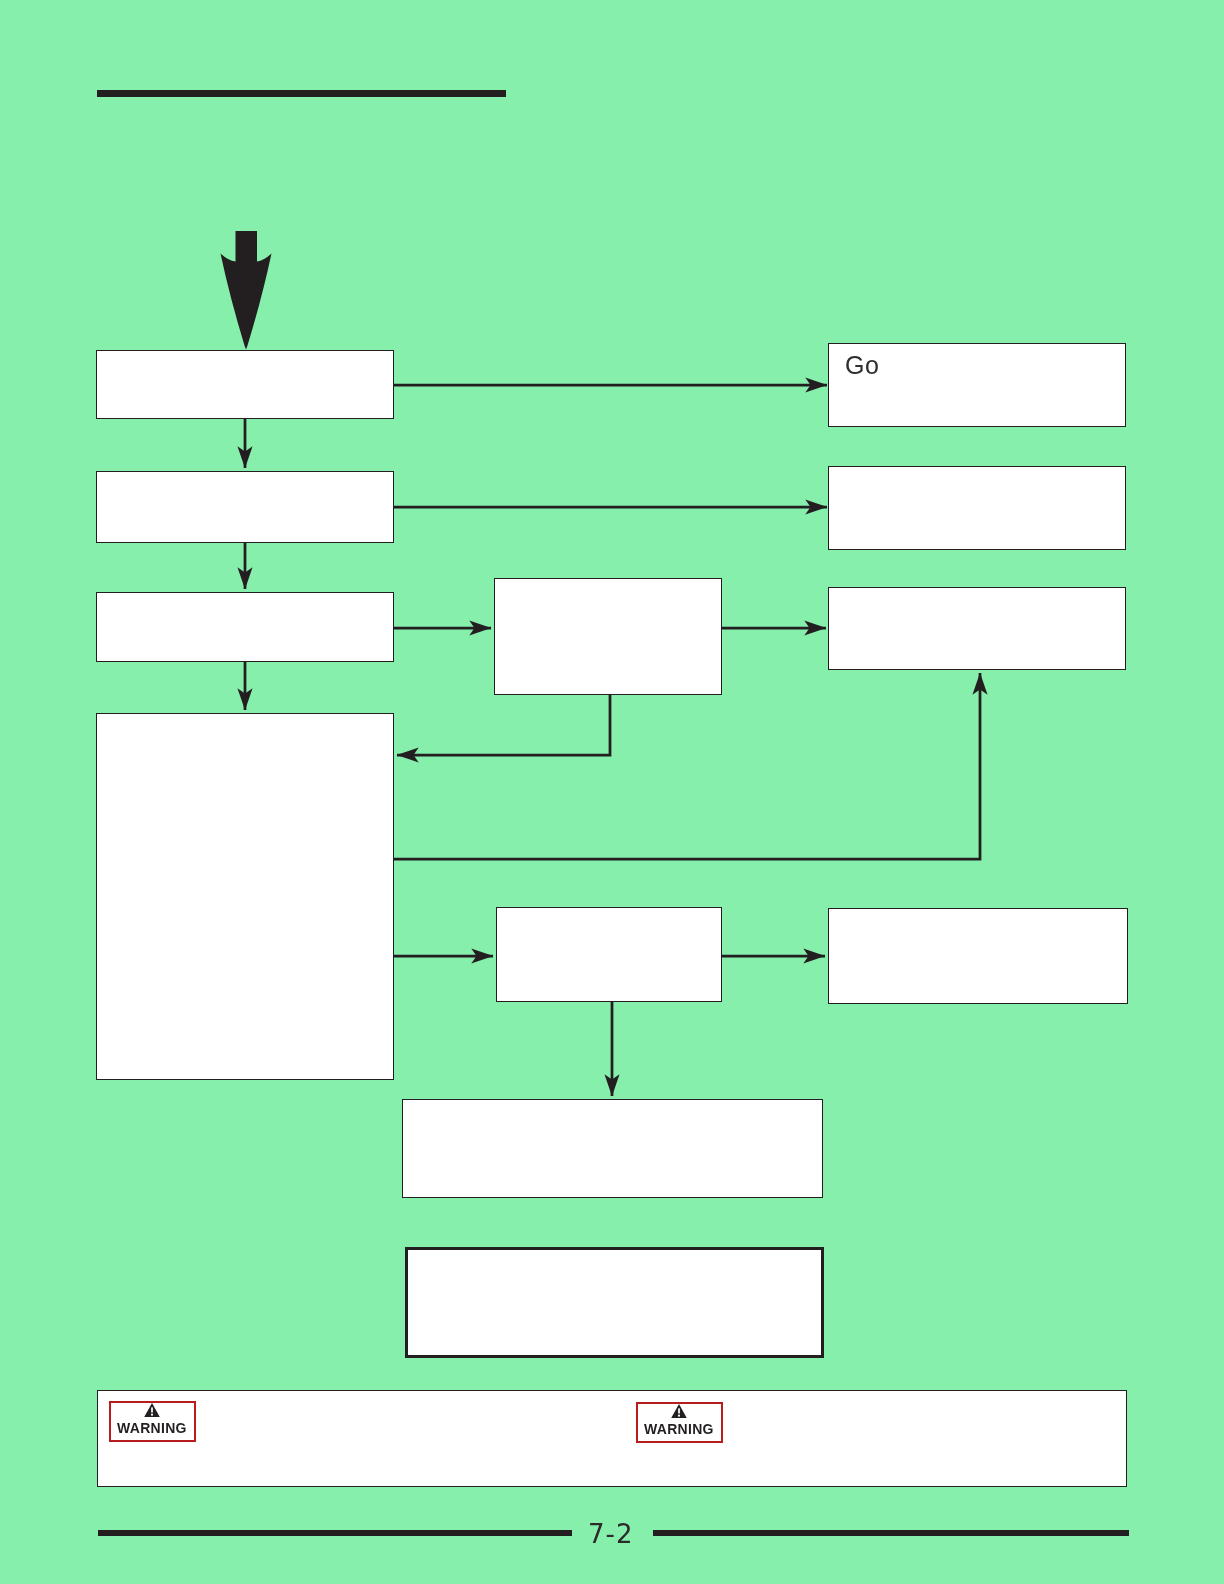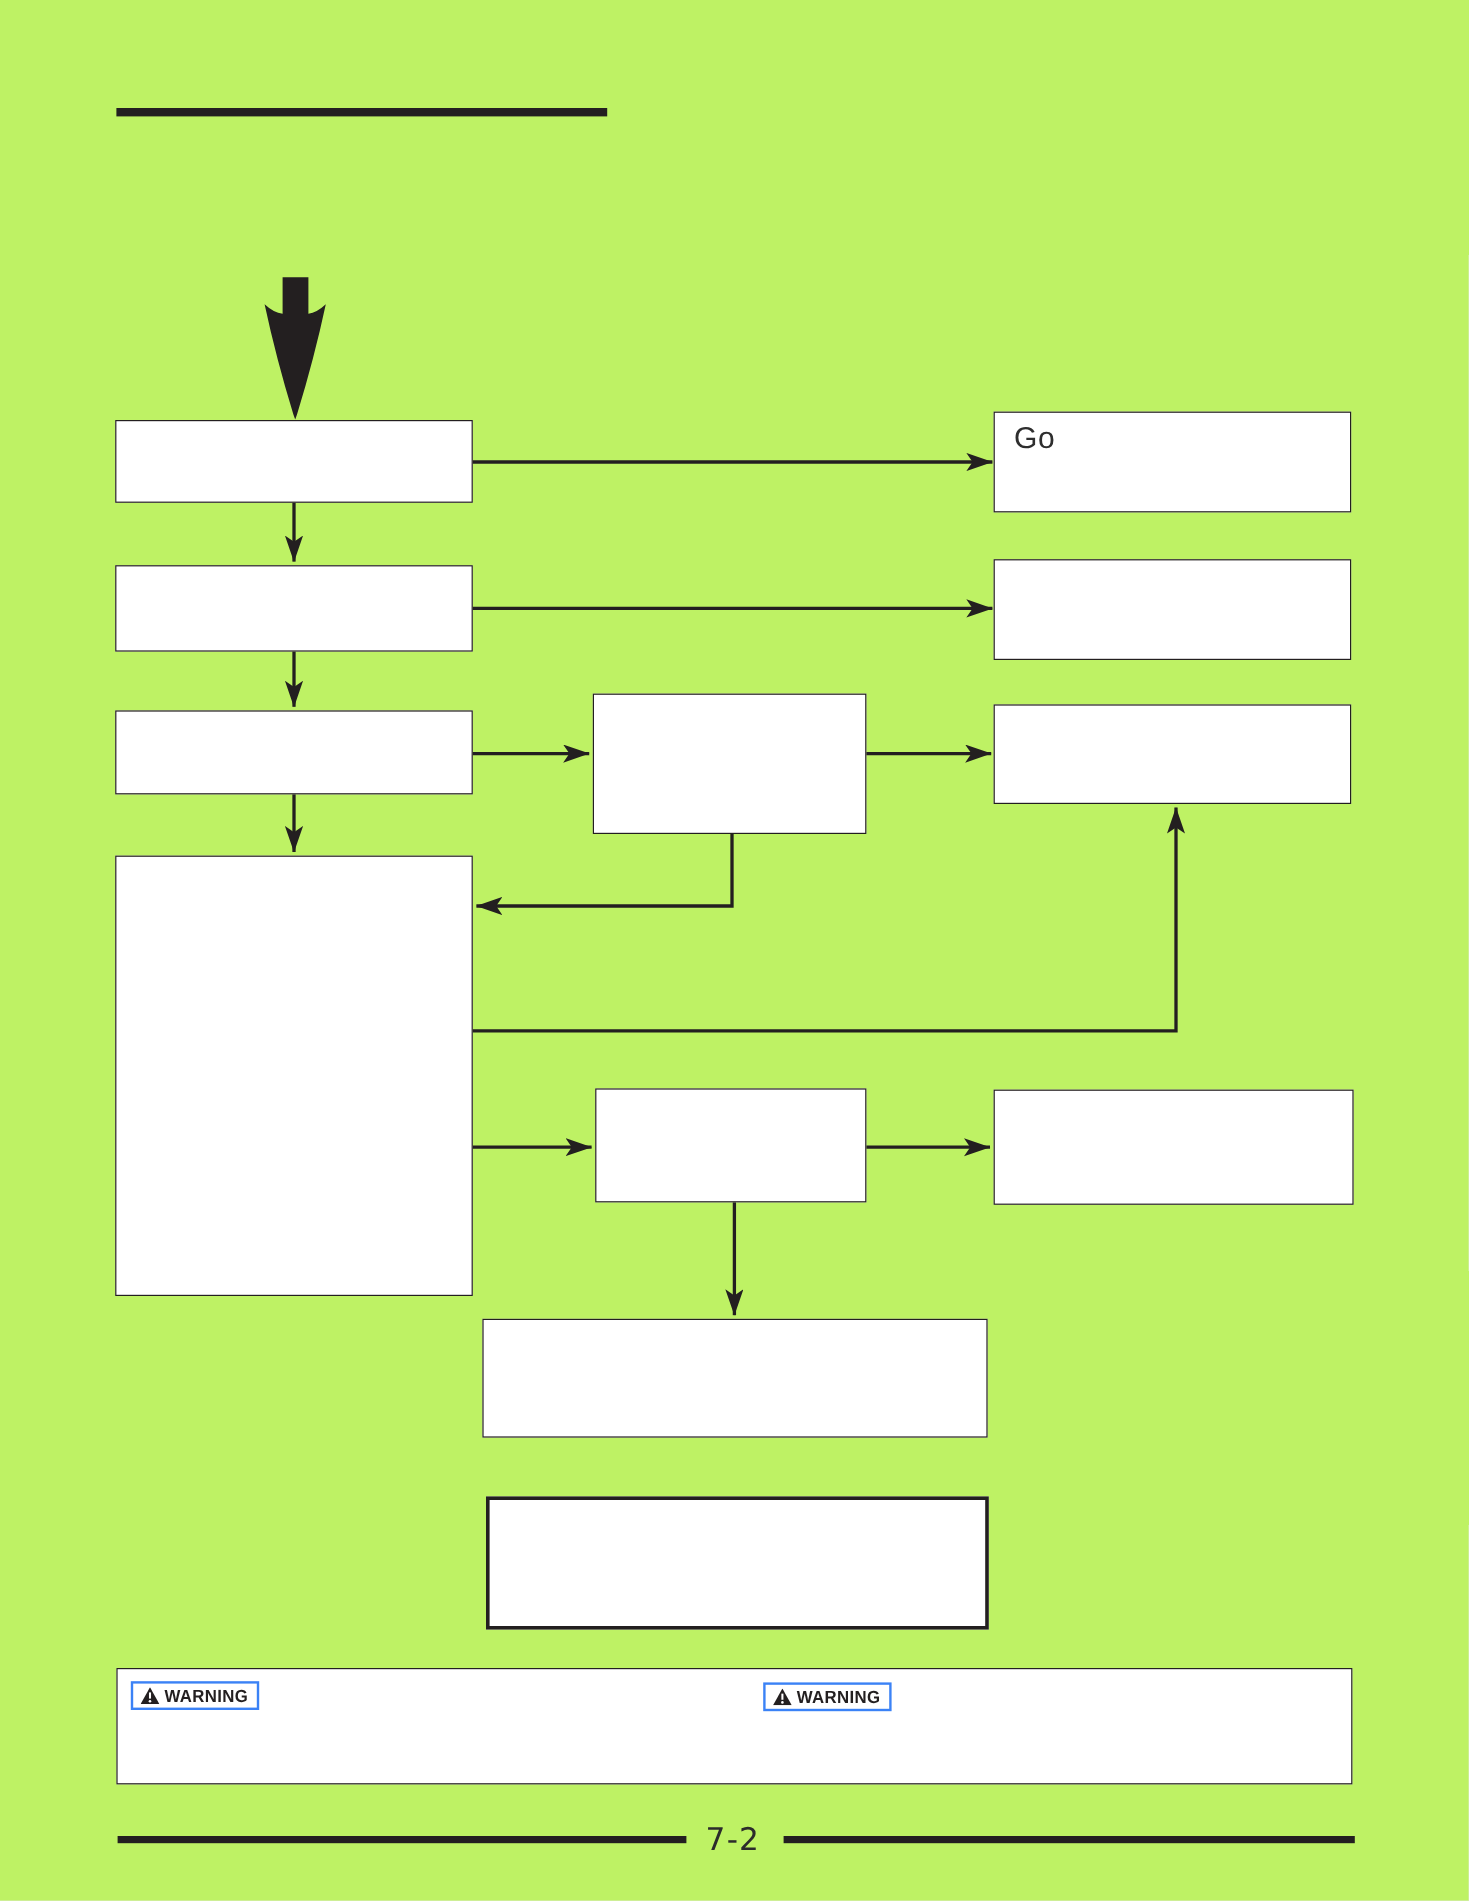--- a/index.html
+++ b/index.html
@@ -1,19 +1,19 @@
 <!DOCTYPE html>
 <html><head>
 <meta charset="utf-8">
 <style>
   html,body{margin:0;padding:0;background:#e8e8e8;}
   .page{
     position:relative;
     width:1224px;height:1584px;
-    background:#bef264;
+    background:#86efac;
     font-family:"Liberation Sans", sans-serif;
     color:#231f20;
     overflow:hidden;
   }
   .abs{position:absolute;box-sizing:border-box;}
   .rule{background:#231f20;}
   .fbox{
     position:absolute;box-sizing:border-box;
     background:#ffffff;
     border:1.8px solid #231f20;
@@ -27,23 +27,24 @@
   .svg-overlay{
     position:absolute;left:0;top:0;
     pointer-events:none;
   }
   .warning-panel{
     position:absolute;box-sizing:border-box;
     background:#ffffff;border:1.4px solid #231f20;
   }
   .warning-label{
     position:absolute;box-sizing:border-box;
-    height:24px;border:2px solid #3b82f6;background:#ffffff;
+    height:41px;border:2px solid #b91c1c;background:#ffffff;
     display:flex;align-items:center;gap:4px;
     padding:0 7px 0 6px;
+    flex-direction:column;
   }
   .warning-label .wtext{
     font-size:14px;font-weight:bold;letter-spacing:0.3px;
     color:#231f20;white-space:nowrap;line-height:1;
     transform:scaleY(1.05);
   }
   .page-number{
     position:absolute;
     font-family:"DejaVu Sans", sans-serif;
     font-size:26px;color:#2b2b2b;letter-spacing:1px;

